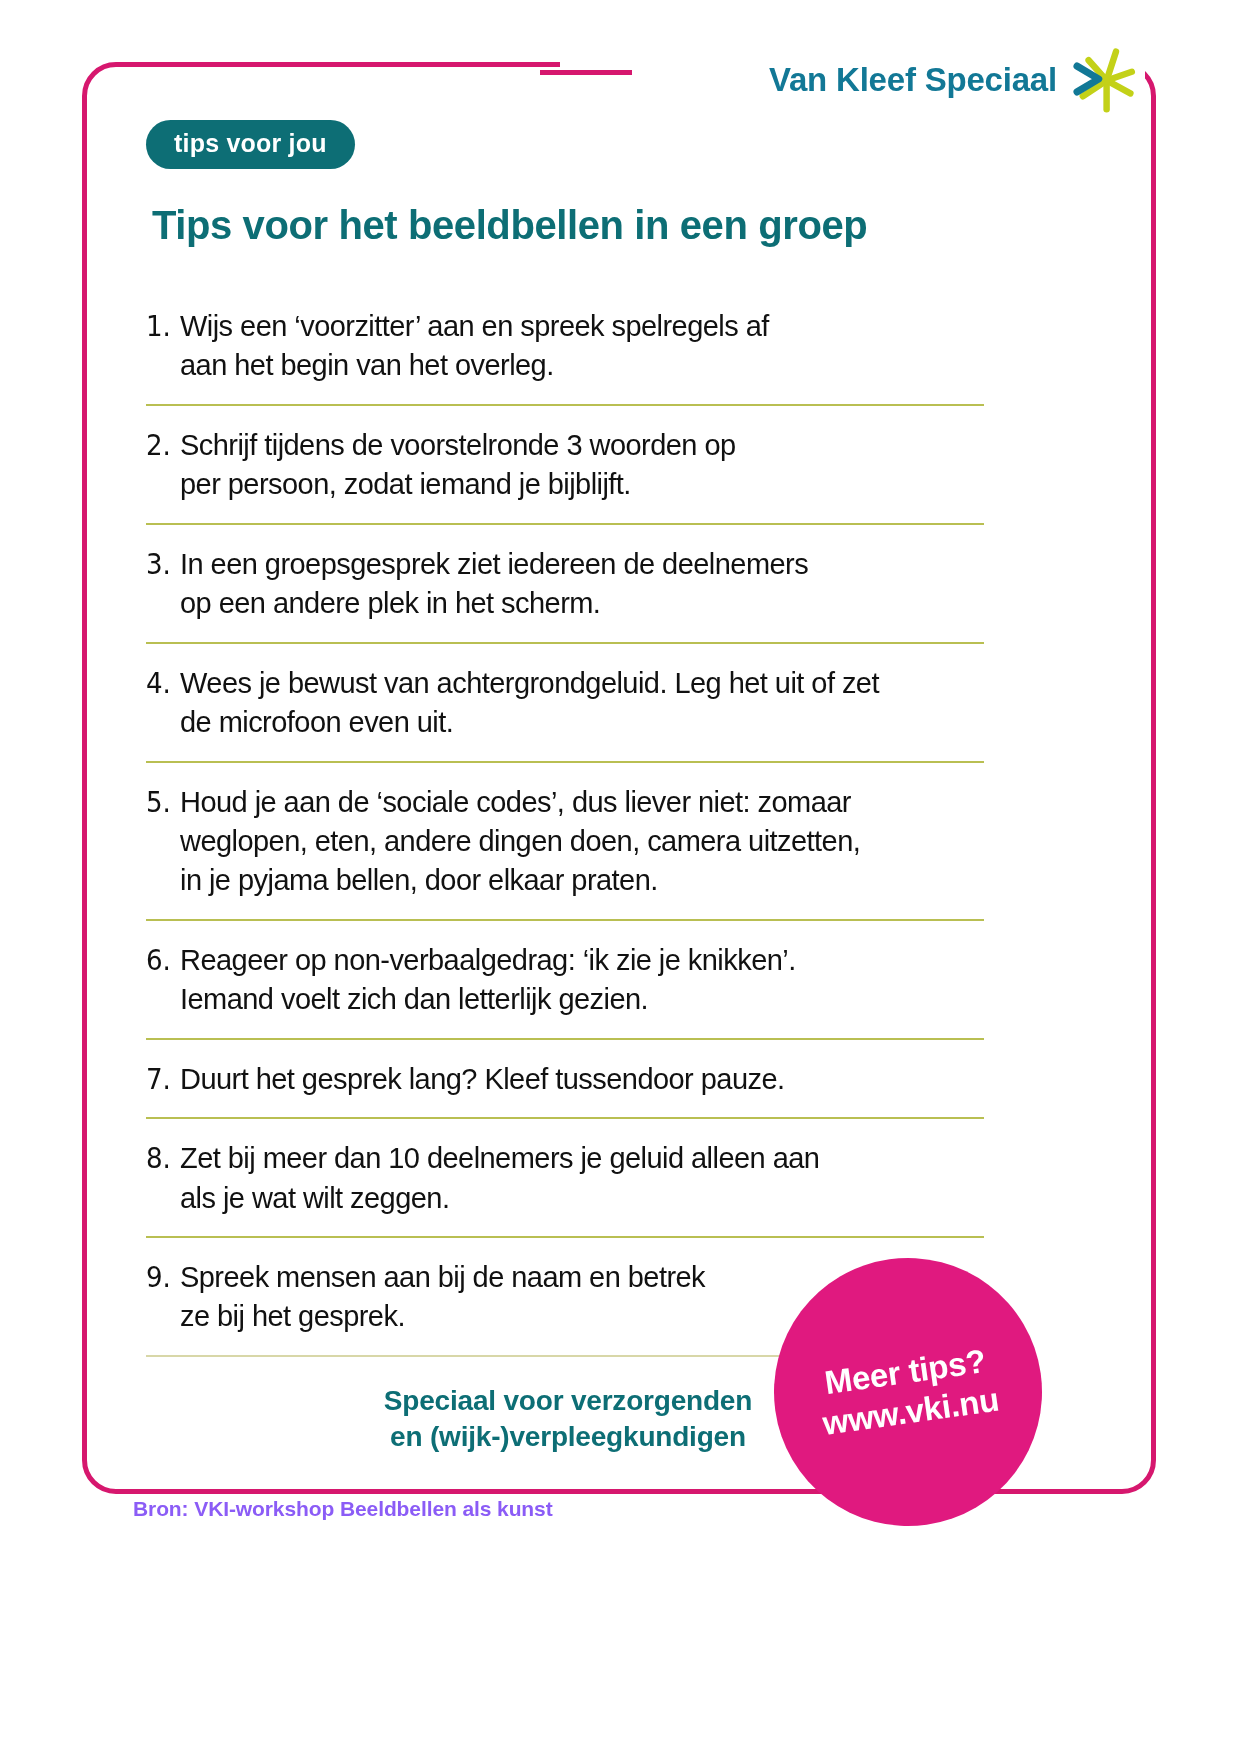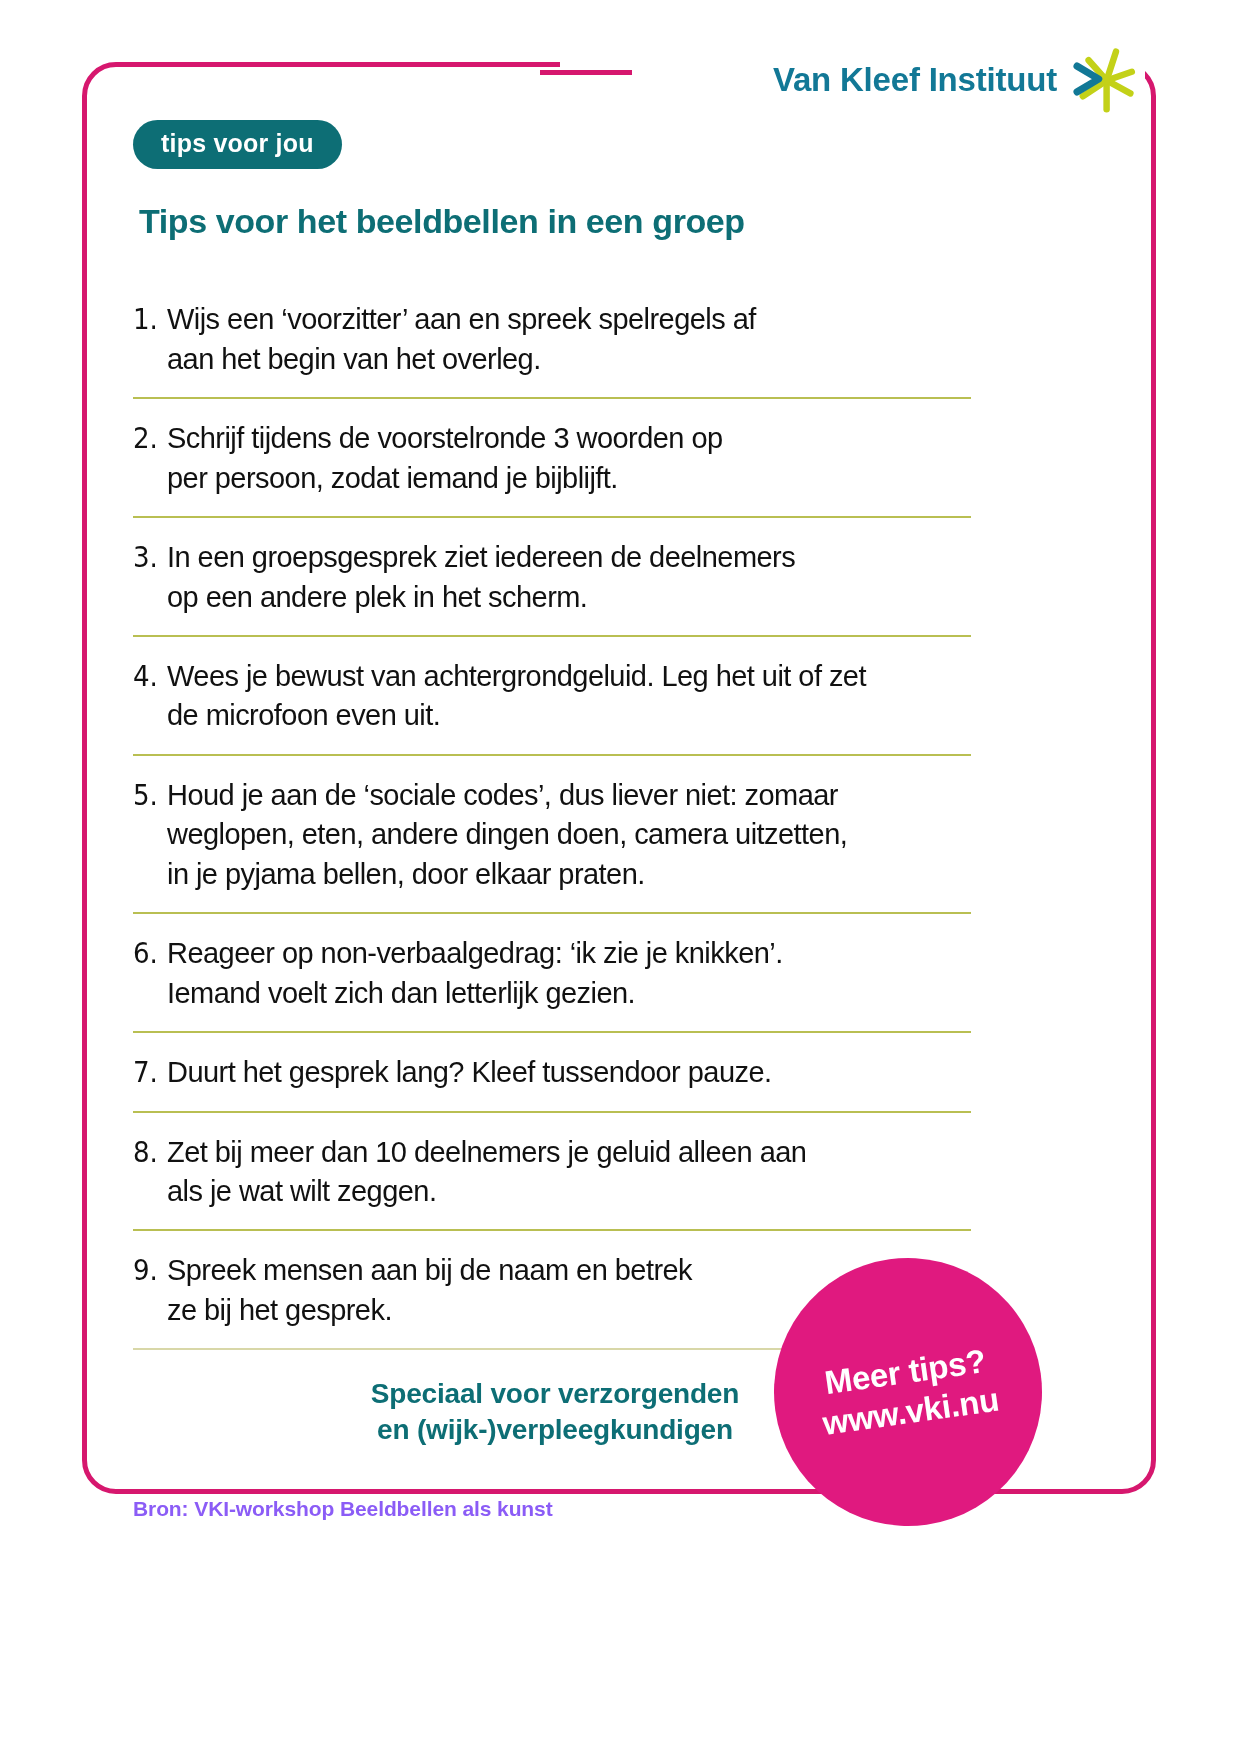--- a/index.html
+++ b/index.html
@@ -86,42 +86,42 @@
     left: 540px;
     width: 92px;
     height: 5px;
     background: #d6176e;
     z-index: 4;
   }
 
   
   .content {
     position: absolute;
-    left: 133px;
+    left: 146px;
     top: 120px;
     width: 840px;
   }
 
   
   .badge {
     display: inline-block;
     background: #0d6e75;
     color: #ffffff;
     font-size: 25px;
     font-weight: 700;
     letter-spacing: 0.2px;
     padding: 11px 28px 13px 28px;
     border-radius: 26px;
     line-height: 1;
   }
 
   
   .title {
     margin: 34px 0 0 6px;
-    font-size: 34px;
+    font-size: 40px;
     font-weight: 700;
     color: #0d6e75;
     letter-spacing: -0.4px;
     line-height: 1.1;
     white-space: nowrap;
   }
 
   
   .tips {
     margin: 40px 0 0 0;
@@ -217,21 +217,21 @@
 </head>
 <body>
 
 <div class="page">
 
   <div class="frame"></div>
   <div class="frame-gap"></div>
   <div class="brand-dash"></div>
 
   <div class="brand-row">
-    <span class="brand-wordmark">Van Kleef Instituut</span>
+    <span class="brand-wordmark">Van Kleef Speciaal</span>
     <span class="brand-mark">
       <svg viewBox="0 0 100 100" width="72" height="72" aria-hidden="true">
         <g stroke-linecap="round" fill="none">
 
           <g stroke="#c3d118" stroke-width="9">
             <line x1="55" y1="52" x2="55" y2="92"></line>
             <line x1="55" y1="52" x2="88" y2="70"></line>
             <line x1="55" y1="52" x2="90" y2="40"></line>
             <line x1="55" y1="52" x2="68" y2="12"></line>
             <line x1="55" y1="52" x2="30" y2="24"></line>

